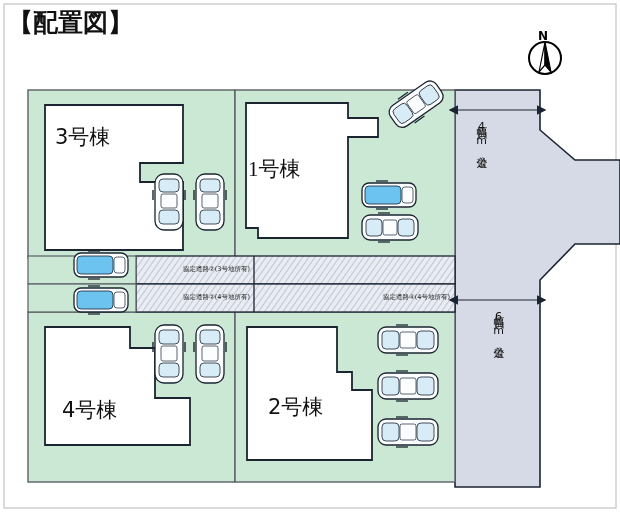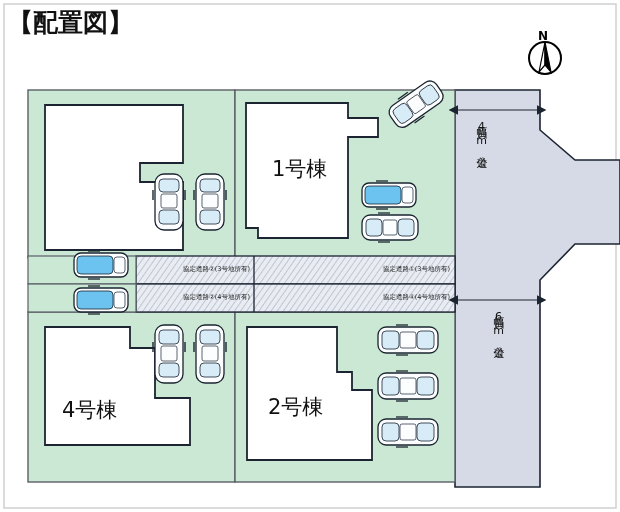--- a/index.html
+++ b/index.html
@@ -213,26 +213,26 @@
       <line x1="457" y1="300" x2="538" y2="300" stroke="#1b2430" stroke-width="1.2" marker-start="url(#arrL)" marker-end="url(#arrR)"></line>
     </g>
 
     <g>
       <circle cx="545" cy="58" r="16" fill="#ffffff" stroke="#000000" stroke-width="2"></circle>
       <polygon points="545,42 539,72 545,65" fill="#ffffff" stroke="#000000" stroke-width="1.2"></polygon>
       <polygon points="545,42 551,72 545,65" fill="#000000" stroke="#000000" stroke-width="1.2"></polygon>
     </g>
   </svg>
 
-  <div class="bldg-label" style="left:272px;top:155px;">1号棟</div>
+  <div class="bldg-label" style="left:55px;top:123px;">3号棟</div>
+  <div class="bldg-label" style="left:248px;top:155px;font-family:Liberation Serif, serif;">1号棟</div>
   <div class="bldg-label" style="left:62px;top:377px;margin-top:19px;">4号棟</div>
   <div class="bldg-label" style="left:268px;top:393px;">2号棟</div>
 
   <div class="road-label-h" style="left:140px;top:265px;width:110px;">協定道路②(3号地所有)</div>
-  <div class="road-label-h" style="left:258px;top:265px;width:192px;">協定道路①(3号地所有)</div>
   <div class="road-label-h" style="left:140px;top:293px;width:110px;">協定道路②(4号地所有)</div>
   <div class="road-label-h" style="left:258px;top:293px;width:192px;">協定道路④(4号地所有)</div>
 
   <div class="road-label-v" style="left:473px;top:118px;">幅員4m公道</div>
   <div class="road-label-v" style="left:490px;top:308px;">幅員6m公道</div>
 
   <div class="compass-n" style="left:538px;top:29px;">N</div>
 
 </div>
 

